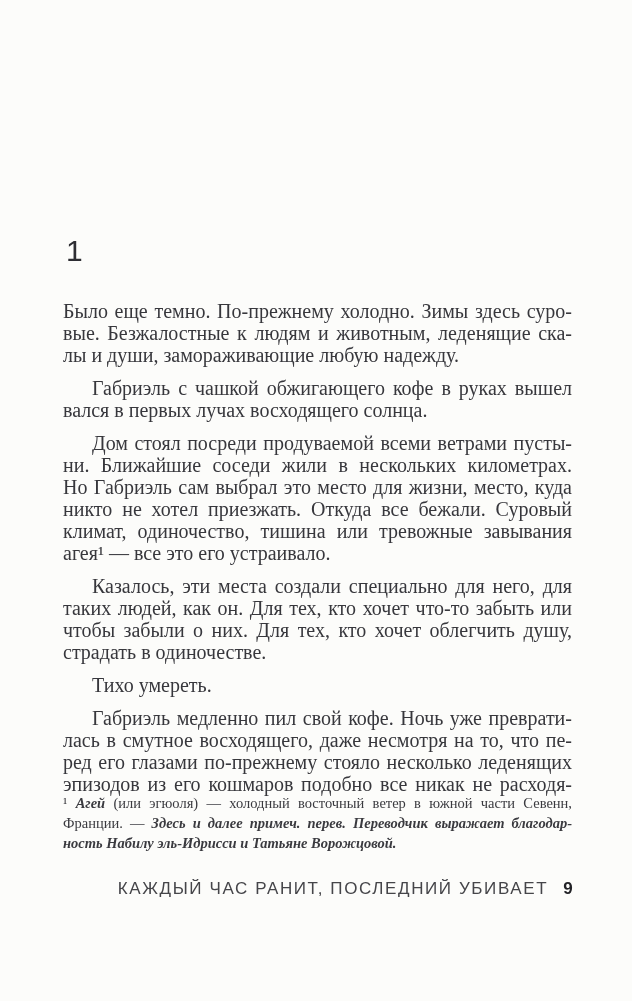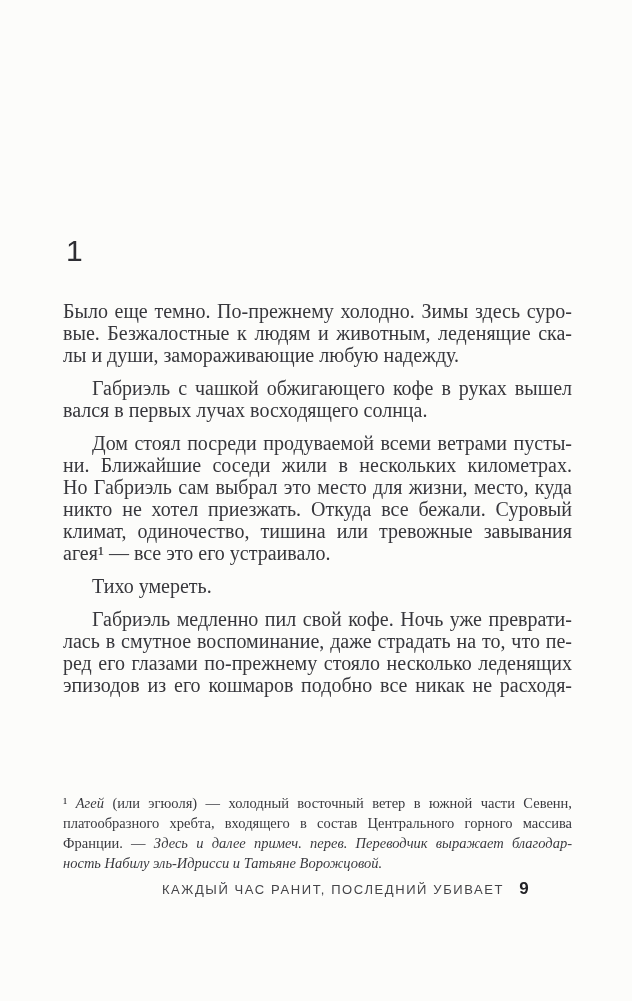--- a/index.html
+++ b/index.html
@@ -58,35 +58,35 @@
   }
   .fn-line {
     text-align: justify;
     text-align-last: justify;
   }
   .fn-line.last {
     text-align-last: left;
   }
   .fn-seg-italic {
     font-style: italic;
-    font-weight: 400;
+    font-weight: 700;
   }
   .page-footer {
     position: absolute;
     left: 63px;
     top: 879px;
     width: 509px;
     display: flex;
     justify-content: center;
     align-items: baseline;
     transform: translateX(28px);
     font-family: "Liberation Sans", "DejaVu Sans", sans-serif;
   }
   .running-title {
-    font-size: 13px;
+    font-size: 17px;
     letter-spacing: 1.6px;
     font-weight: 500;
     color: #454549;
   }
   .page-number {
     font-size: 17px;
     font-weight: 700;
     letter-spacing: 0.5px;
     color: #222226;
     margin-left: 15px;
@@ -111,33 +111,38 @@
       </div>
       <div class="paragraph">
         <div class="line indent">Дом стоял посреди продуваемой всеми ветрами пусты-</div>
         <div class="line">ни. Ближайшие соседи жили в нескольких километрах.</div>
         <div class="line">Но Габриэль сам выбрал это место для жизни, место, куда</div>
         <div class="line">никто не хотел приезжать. Откуда все бежали. Суровый</div>
         <div class="line">климат, одиночество, тишина или тревожные завывания</div>
         <div class="line last">агея¹ — все это его устраивало.</div>
       </div>
       <div class="paragraph">
+        <div class="line indent">Казалось, эти места создали специально для него, для</div>
+        <div class="line">таких людей, как он. Для тех, кто хочет что-то забыть или</div>
+        <div class="line">чтобы забыли о них. Для тех, кто хочет облегчить душу,</div>
+        <div class="line last">страдать в одиночестве.</div>
+      </div>
+      <div class="paragraph">
         <div class="line last indent">Тихо умереть.</div>
       </div>
       <div class="paragraph">
         <div class="line indent">Габриэль медленно пил свой кофе. Ночь уже преврати-</div>
-        <div class="line">лась в смутное воспоминание, даже страдать на то, что пе-</div>
+        <div class="line">лась в смутное восходящего, даже несмотря на то, что пе-</div>
         <div class="line">ред его глазами по-прежнему стояло несколько леденящих</div>
         <div class="line">эпизодов из его кошмаров подобно все никак не расходя-</div>
       </div>
     </div>
 
   <div class="footnote">
       <div class="fn-line"><span class="fn-seg">¹ </span><span class="fn-seg-italic">Агей</span><span class="fn-seg"> (или эгюоля) — холодный восточный ветер в южной части Севенн,</span></div>
-      <div class="fn-line"><span class="fn-seg">платообразного хребта, входящего в состав Центрального горного массива</span></div>
       <div class="fn-line"><span class="fn-seg">Франции. — </span><span class="fn-seg-italic">Здесь и далее примеч. перев. Переводчик выражает благодар-</span></div>
       <div class="fn-line last"><span class="fn-seg-italic">ность Набилу эль-Идрисси и Татьяне Ворожцовой.</span></div>
     </div>
 
   <div class="page-footer">
     <span class="running-title">КАЖДЫЙ ЧАС РАНИТ, ПОСЛЕДНИЙ УБИВАЕТ</span>
     <span class="page-number">9</span>
   </div>
 
 </div>

